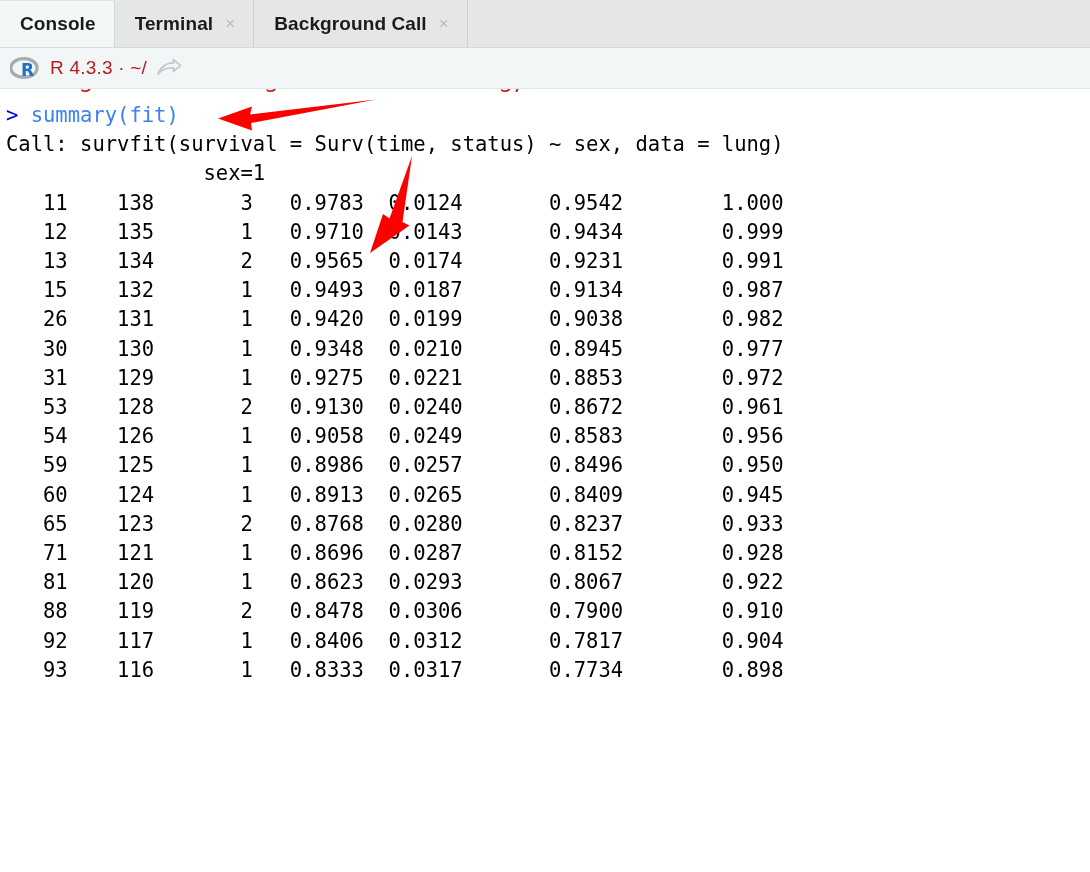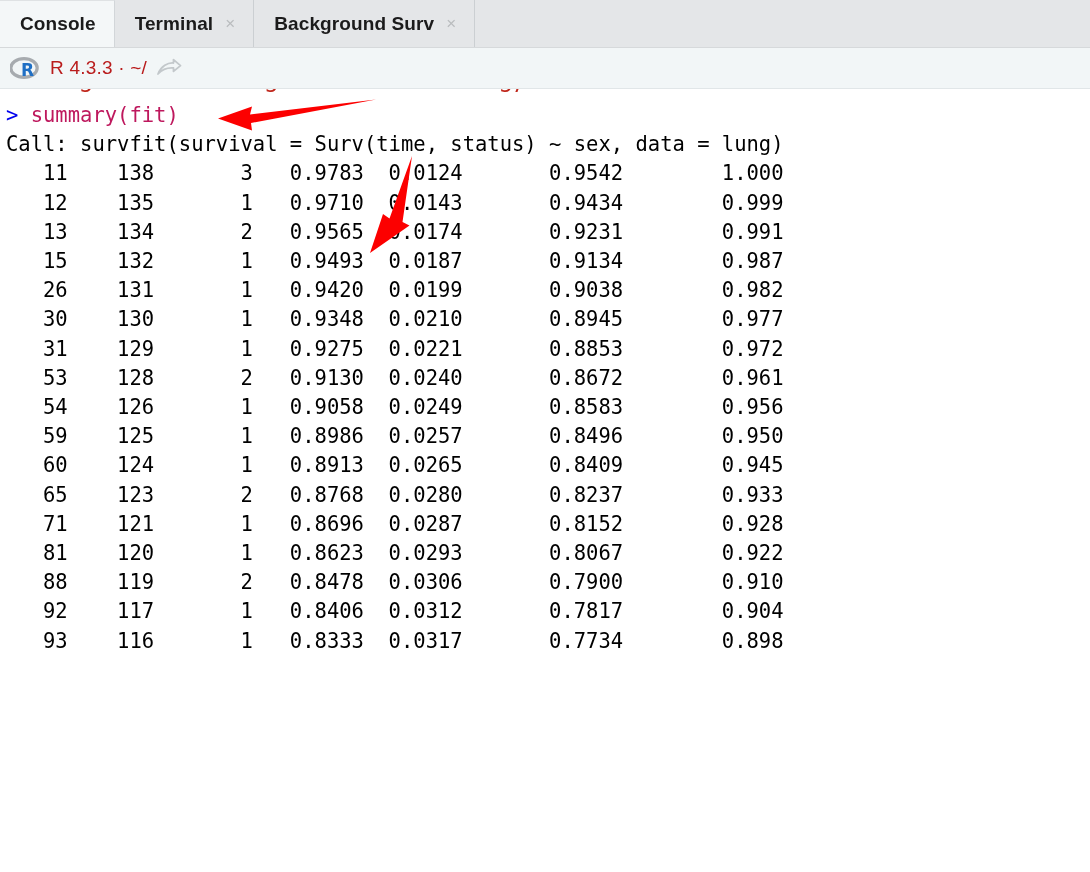--- a/index.html
+++ b/index.html
@@ -109,21 +109,21 @@
   .clip-top {
     height: 12px;
     overflow: hidden;
     position: relative;
   }
   .clip-top pre.cons {
     position: relative;
     top: -18px;
     color: #c0271c;
   }
-  .cmdline { color: #be185d; }
+  .cmdline { color: #3b82f6; }
   .prompt { color: #0000ee; }
 
   
   .anno {
     position: absolute;
     pointer-events: none;
   }
   #arrow-1 { left: 214px; top: 96px; }
   #arrow-2 { left: 356px; top: 152px; }
 </style>
@@ -137,21 +137,21 @@
     <div class="tab active">
       <span>Console</span>
     </div>
 
     <div class="tab">
       <span>Terminal</span>
       <span class="close-x">×</span>
     </div>
 
     <div class="tab">
-      <span>Background Surv</span>
+      <span>Background Call</span>
       <span class="close-x">×</span>
     </div>
 
     <div class="tabstrip-filler"></div>
   </div>
 
   <div class="toolbar">
 
     <span class="rlogo">
       <svg width="30" height="23" viewBox="0 0 30 23">
@@ -175,20 +175,21 @@
     <div class="clip-top">
       <pre class="cons">      3              3                  37</pre>
     </div>
 
     <pre class="cons"><span class="prompt">&gt;</span> <span class="cmdline">summary(fit)</span></pre>
 
     <pre class="cons">Call: survfit(survival = Surv(time, status) ~ sex, data = lung)</pre>
 
     <pre class="cons"></pre>
 
+    <pre class="cons">                sex=1</pre>
 
 
     <pre class="cons" id="table-body">   11    138       3   0.9783  0.0124       0.9542        1.000
    12    135       1   0.9710  0.0143       0.9434        0.999
    13    134       2   0.9565  0.0174       0.9231        0.991
    15    132       1   0.9493  0.0187       0.9134        0.987
    26    131       1   0.9420  0.0199       0.9038        0.982
    30    130       1   0.9348  0.0210       0.8945        0.977
    31    129       1   0.9275  0.0221       0.8853        0.972
    53    128       2   0.9130  0.0240       0.8672        0.961

